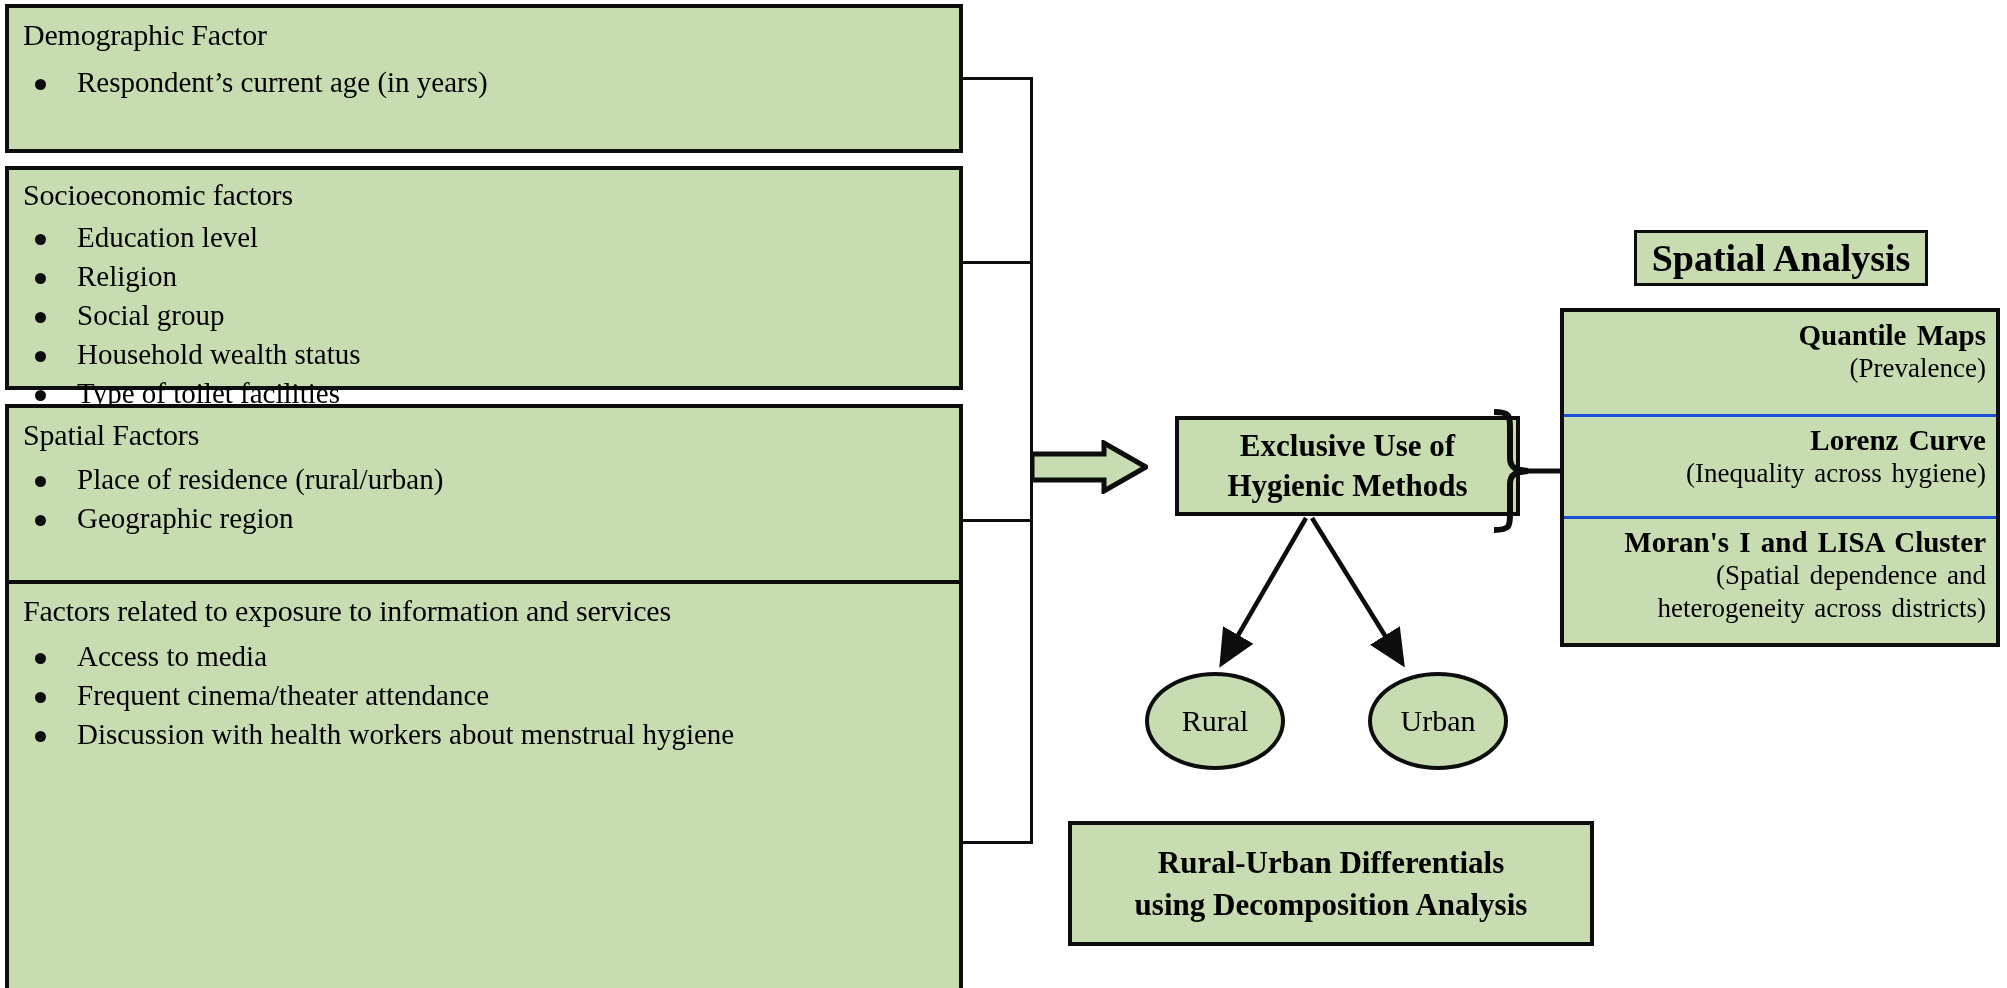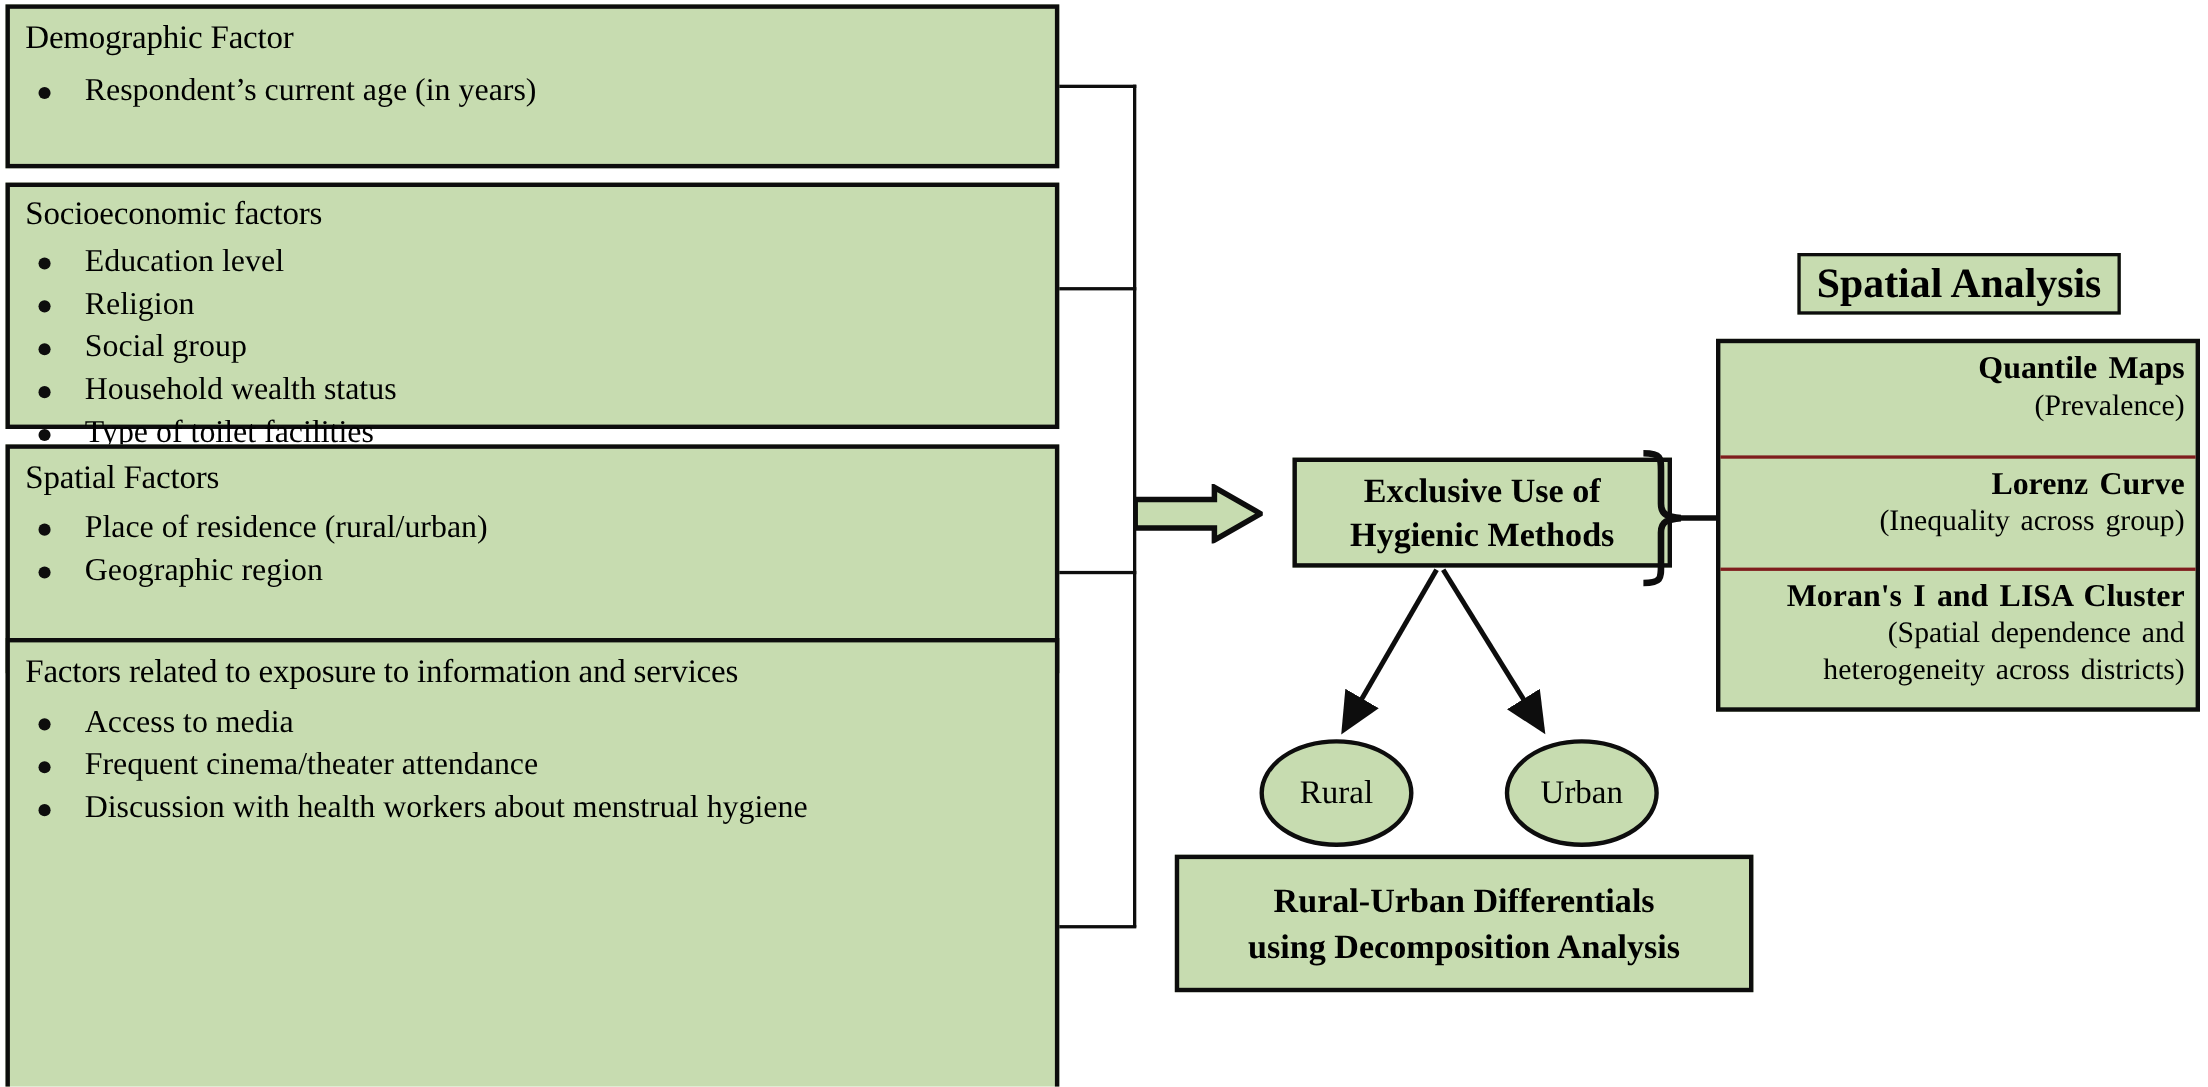--- a/index.html
+++ b/index.html
@@ -109,21 +109,21 @@
     position: absolute;
     box-sizing: border-box;
     border: 4px solid #0d0d0d;
     background: #c7dcb0;
   }
   .sa-row {
     box-sizing: border-box;
     text-align: right;
     padding: 6px 10px 8px 10px;
   }
-  .sa-row + .sa-row { border-top: 3px solid #7f1d1d; }
+  .sa-row + .sa-row { border-top: 3px solid #1d4ed8; }
   .sa-row .strong {
     display: block;
     font-weight: bold;
     font-size: 29px;
     line-height: 34px;
     word-spacing: 3px;
   }
   .sa-row .sub {
     display: block;
     font-size: 27px;
@@ -146,20 +146,21 @@
 
   
   .decomp {
     text-align: center;
     font-weight: bold;
     font-size: 31px;
     line-height: 42px;
     display: flex;
     align-items: center;
     justify-content: center;
+    margin-top: 44px;
   }
 
   .arrow-svg { position: absolute; left: 0; top: 0; overflow: visible; }
 </style>
 </head>
 <body>
 
 <div id="canvas">
 
   <div class="vline" style="left:1030px; top:77px; height:766px;"></div>
@@ -224,21 +225,21 @@
     <span>Spatial Analysis</span>
   </div>
 
   <div class="sa-stack" style="left:1560px; top:308px; width:440px; height:339px;">
     <div class="sa-row" style="height:102px;">
       <span class="strong">Quantile Maps</span>
       <span class="sub">(Prevalence)</span>
     </div>
     <div class="sa-row" style="height:102px;">
       <span class="strong">Lorenz Curve</span>
-      <span class="sub">(Inequality across group)</span>
+      <span class="sub">(Inequality across hygiene)</span>
     </div>
     <div class="sa-row" style="height:127px;">
       <span class="strong">Moran's I and LISA Cluster</span>
       <span class="sub">(Spatial dependence and</span>
       <span class="sub">heterogeneity across districts)</span>
     </div>
   </div>
 
   <svg class="arrow-svg" width="2007" height="988" viewBox="0 0 2007 988">
     <defs>

